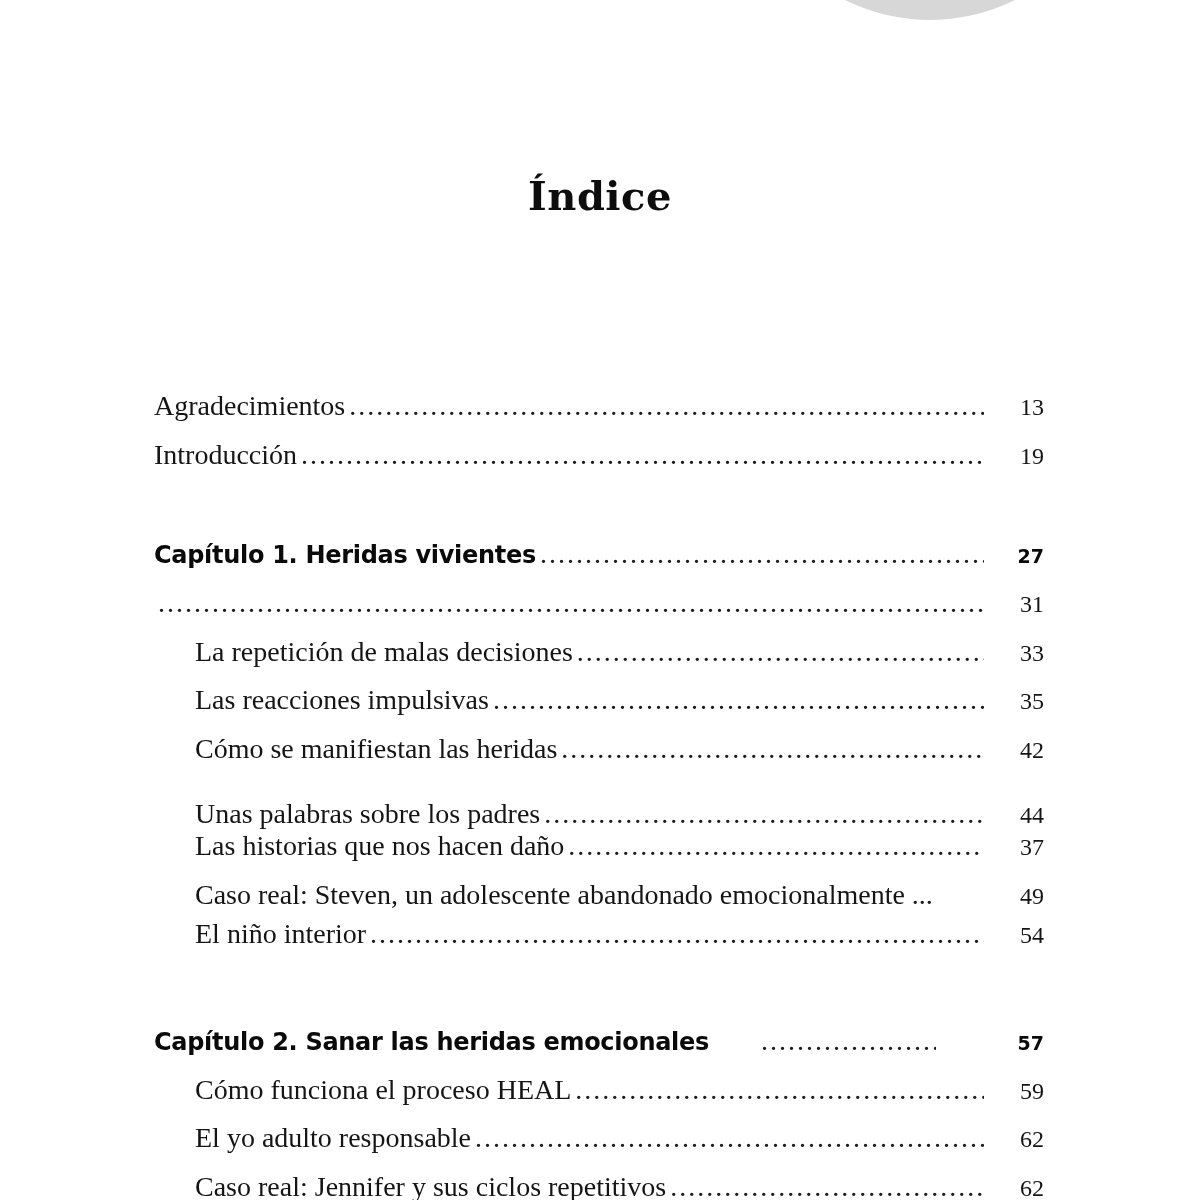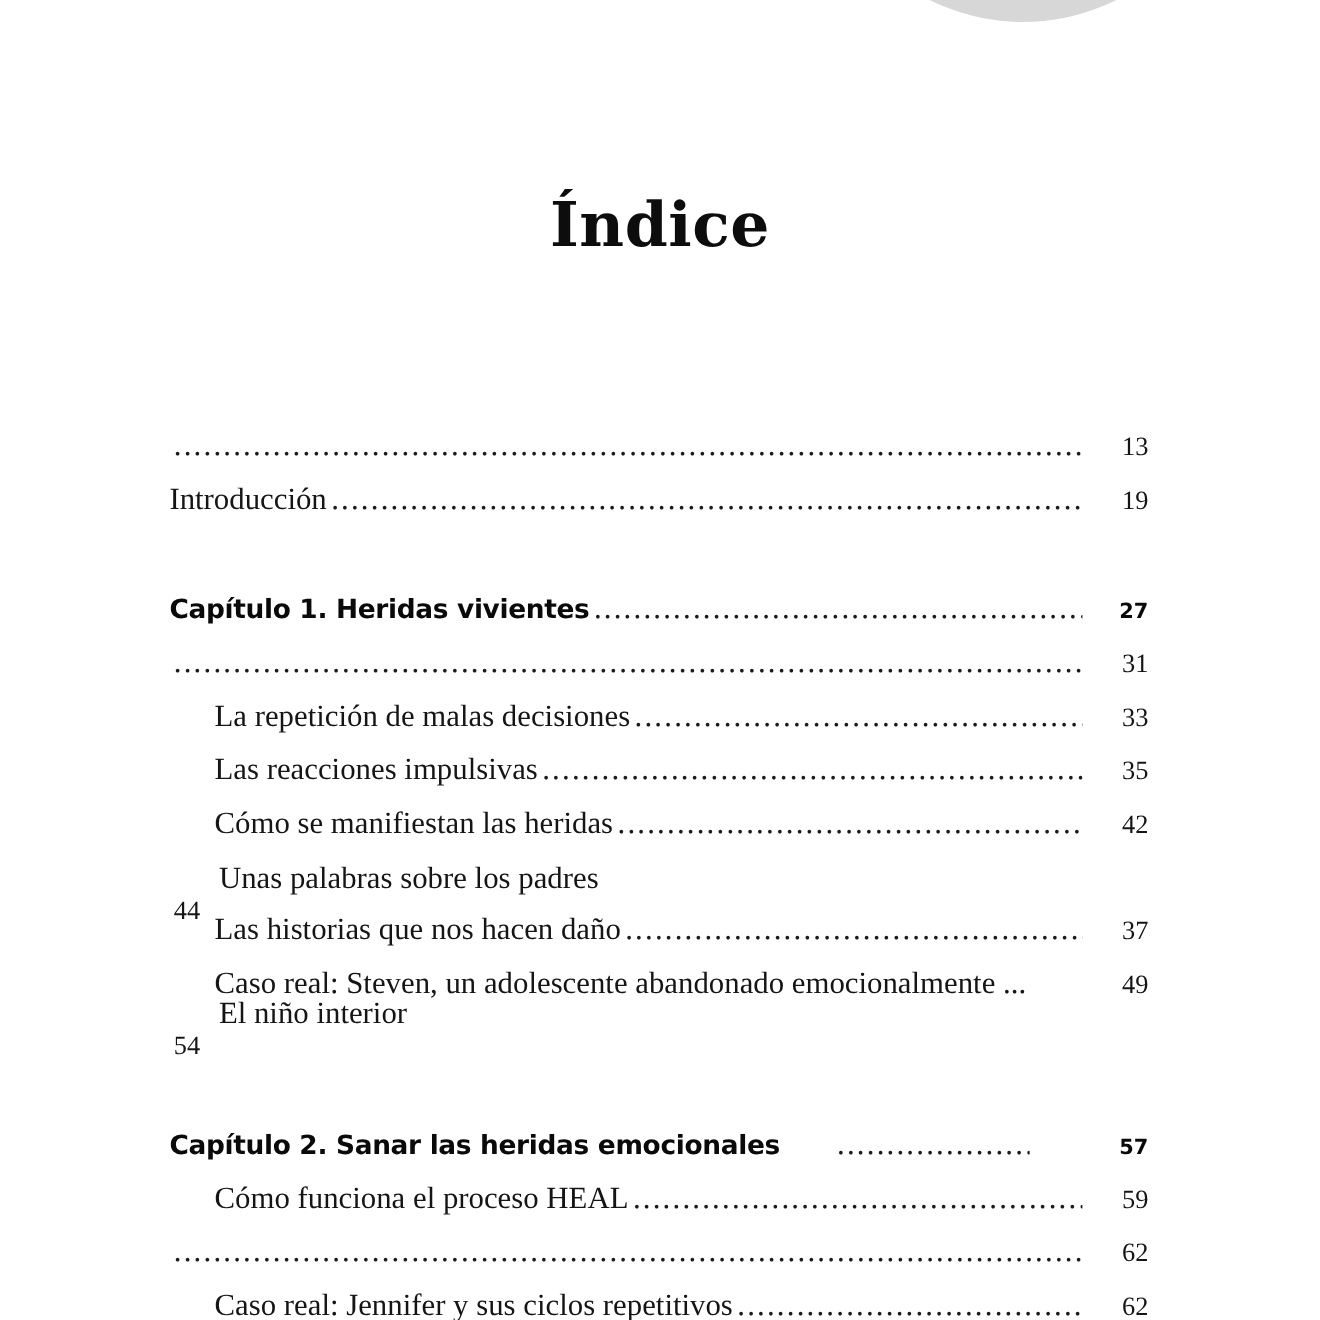--- a/index.html
+++ b/index.html
@@ -24,21 +24,21 @@
       background: #d7d7d7;
     }
     .page-title {
       position: absolute;
       left: 0;
       width: 1200px;
       top: 172px;
       text-align: center;
       font-family: "DejaVu Serif", "Liberation Serif", serif;
       font-weight: bold;
-      font-size: 56px;
+      font-size: 40px;
       letter-spacing: 0.5px;
       color: #0d0d0d;
       margin: 0;
     }
     .toc {
       position: absolute;
       left: 154px;
       top: 390px;
       width: 890px;
     }
@@ -100,20 +100,21 @@
 </head>
 <body>
 
 <div class="deco-circle"></div>
 
 <h1 class="page-title">Índice</h1>
 
 <div class="toc">
 
   <div class="toc-row front" style="top:0px;">
+    <span class="label">Agradecimientos</span>
     <span class="leader"></span>
     <span class="page">13</span>
   </div>
   <div class="toc-row front" style="top:49px;">
     <span class="label">Introducción</span>
     <span class="leader"></span>
     <span class="page">19</span>
   </div>
 
   <div class="toc-row chapter" style="top:148px;">
@@ -133,52 +134,53 @@
   <div class="toc-row section" style="top:294px;">
     <span class="label">Las reacciones impulsivas</span>
     <span class="leader"></span>
     <span class="page">35</span>
   </div>
   <div class="toc-row section" style="top:343px;">
     <span class="label">Cómo se manifiestan las heridas</span>
     <span class="leader"></span>
     <span class="page">42</span>
   </div>
-  <div class="toc-row section" style="top:393px;flex-direction:column;">
+  <div class="toc-row section" style="top:408px;">
     <span class="label">Unas palabras sobre los padres</span>
     <span class="leader"></span>
     <span class="page">44</span>
   </div>
   <div class="toc-row section" style="top:440px;">
     <span class="label">Las historias que nos hacen daño</span>
     <span class="leader"></span>
     <span class="page">37</span>
   </div>
   <div class="toc-row section" style="top:489px;">
     <span class="label">Caso real: Steven, un adolescente abandonado emocionalmente ...</span>
     <span class="leader none"></span>
     <span class="page">49</span>
   </div>
-  <div class="toc-row section" style="top:516px;flex-direction:column;">
+  <div class="toc-row section" style="top:528px;">
     <span class="label">El niño interior</span>
     <span class="leader"></span>
     <span class="page">54</span>
   </div>
 
   <div class="toc-row chapter" style="top:635px;gap:48px;">
     <span class="label">Capítulo 2. Sanar las heridas emocionales</span>
     <span class="leader"></span>
     <span class="page">57</span>
   </div>
   <div class="toc-row section" style="top:684px;">
     <span class="label">Cómo funciona el proceso HEAL</span>
     <span class="leader"></span>
     <span class="page">59</span>
   </div>
   <div class="toc-row section" style="top:732px;">
+    <span class="label">El yo adulto responsable</span>
     <span class="leader"></span>
     <span class="page">62</span>
   </div>
   <div class="toc-row section" style="top:781px;">
     <span class="label">Caso real: Jennifer y sus ciclos repetitivos</span>
     <span class="leader"></span>
     <span class="page">62</span>
   </div>
 
 </div>

